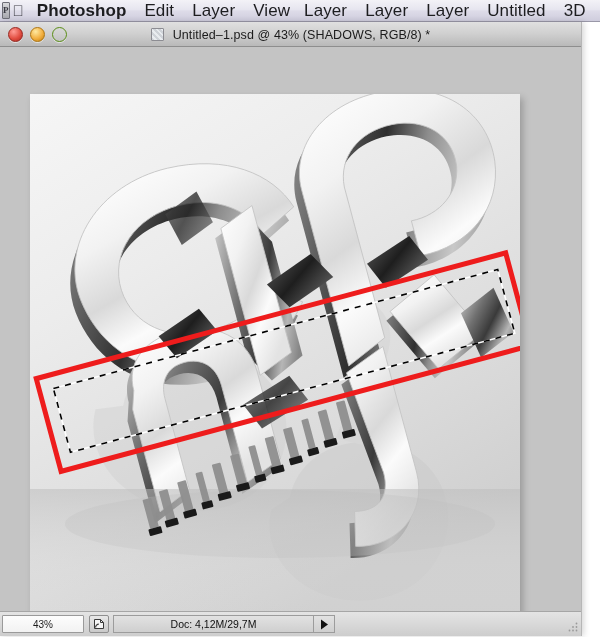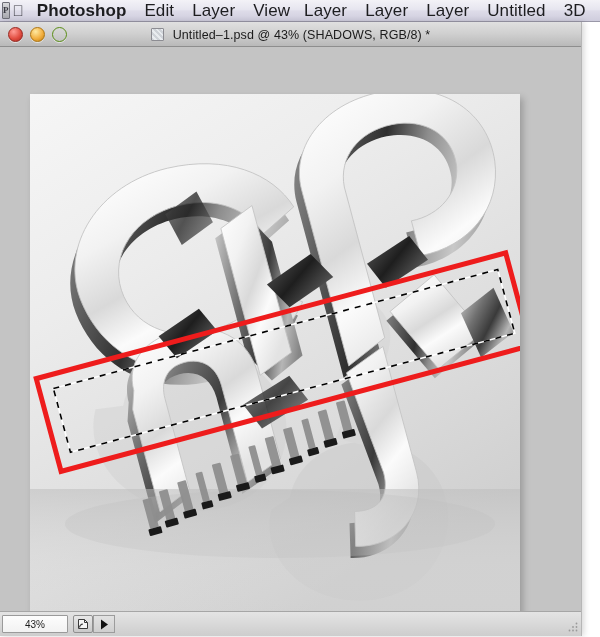--- a/index.html
+++ b/index.html
@@ -91,21 +91,21 @@
     position:absolute;left:0;top:0;width:100%;height:100%;pointer-events:none;
   }
   
   .statusbar{
     position:absolute;left:0;bottom:0;width:100%;height:25px;
     background:linear-gradient(to bottom,#e4e4e4,#cdcdcd);
     border-top:1px solid #a6a6a6;box-sizing:border-box;
     display:flex;align-items:center;
   }
   .sb-zoom{
-    width:66px;height:18px;margin-left:2px;
+    width:82px;height:18px;margin-left:2px;
     background:linear-gradient(to bottom,#fdfdfd,#f2f2f2);
     border:1px solid #9a9a9a;border-radius:1px;box-sizing:border-box;
     font-size:10px;color:#1c1c1c;display:flex;align-items:center;justify-content:center;
   }
   .sb-proxybtn{
     width:20px;height:18px;margin-left:5px;
     background:linear-gradient(to bottom,#e8e8e8,#c9c9c9);
     border:1px solid #8f8f8f;border-radius:2px;box-sizing:border-box;
     display:flex;align-items:center;justify-content:center;
   }
@@ -334,20 +334,21 @@
     <div class="sb-zoom">43%</div>
 
     <div class="sb-proxybtn">
       <svg width="12" height="12" viewBox="0 0 12 12">
         <path d="M1.5,1.5 h6 l3,3 v6 h-9 Z" fill="#f5f5f5" stroke="#3a3a3a" stroke-width="1"></path>
         <path d="M7.5,1.5 v3 h3" fill="none" stroke="#3a3a3a" stroke-width="1"></path>
         <path d="M2.6,9.4 a3.2,3.2 0 0 1 3.2,-3.2" fill="none" stroke="#3a3a3a" stroke-width="1.2"></path>
       </svg>
     </div>
 
+    <div class="sb-info">Doc: 4,12M/29,7M</div>
 
     <div class="sb-arrow">
       <svg width="9" height="11" viewBox="0 0 9 11">
         <polygon points="1,0.5 8,5.5 1,10.5" fill="#111111"></polygon>
       </svg>
     </div>
 
     <div class="sb-rest"></div>
 
     <svg class="resize-grip" viewBox="0 0 13 13">

